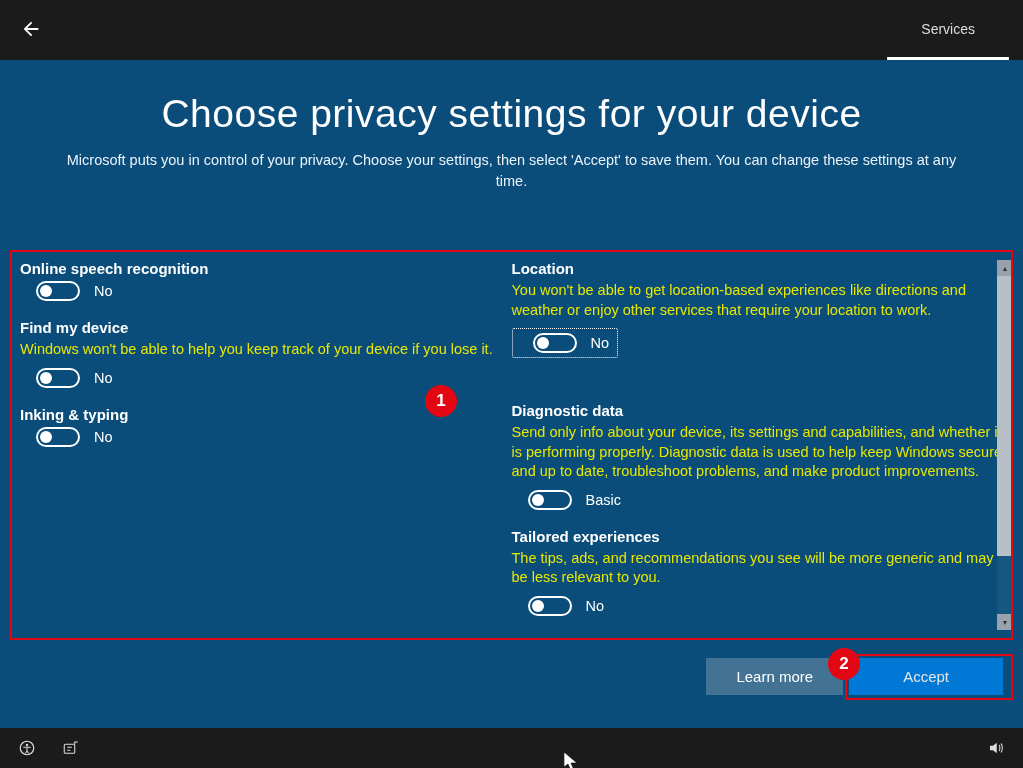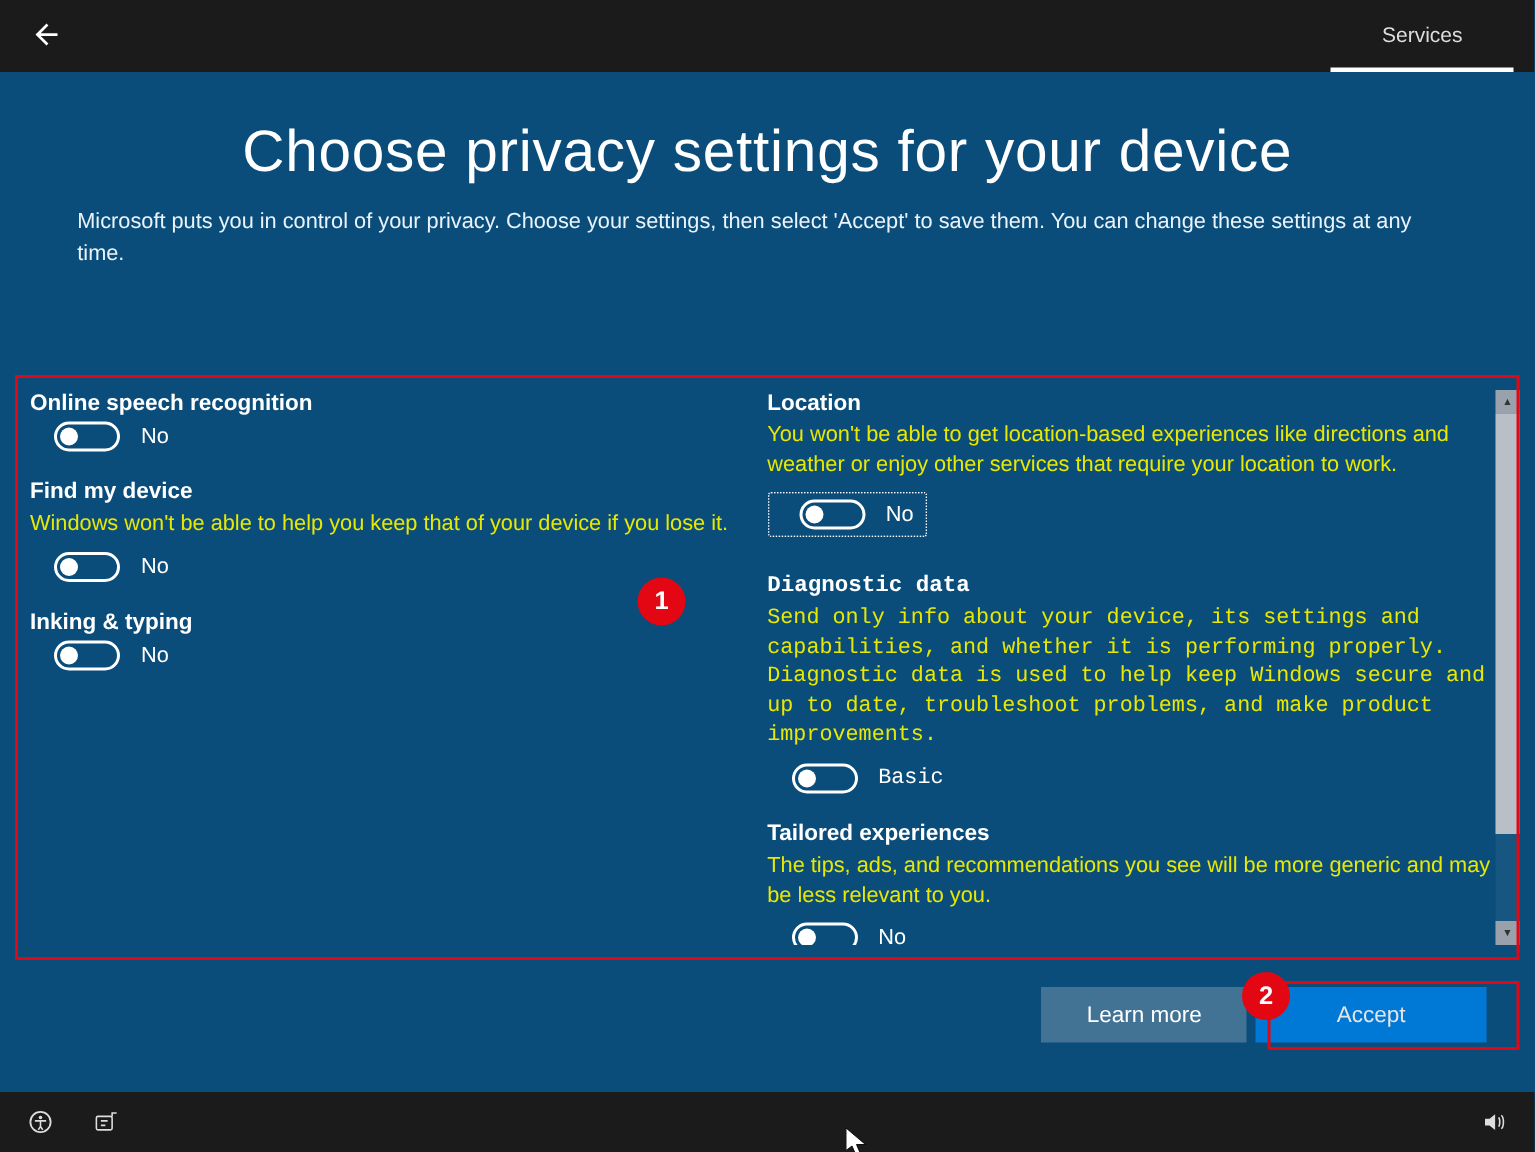--- a/index.html
+++ b/index.html
@@ -1,28 +1,28 @@
 <!DOCTYPE html>
 <html><head>
 <meta charset="utf-8">
 <style>
   * { box-sizing: border-box; margin: 0; padding: 0; }
   html, body { width: 1023px; height: 768px; overflow: hidden; font-family: "Segoe UI", Arial, sans-serif; background: #0a4d7a; color: #fff; }
   
-  .topbar { background: #1b1b1b; height: 48px; display: flex; align-items: center; justify-content: space-between; padding: 0 14px; }
+  .topbar { background: #1b1b1b; height: 60px; display: flex; align-items: center; justify-content: space-between; padding: 0 14px; }
   .back-btn { background: none; border: none; cursor: pointer; padding: 6px; }
   .back-btn svg { width: 22px; height: 22px; }
   .tab-area { display: flex; align-items: center; height: 100%; }
   .tab { color: #ddd; font-size: 14px; padding: 0 34px; height: 100%; display: flex; align-items: center; border-bottom: 3px solid #fff; font-weight: 400; }
   
   .content { position: relative; padding: 0 10px; }
   
   .heading { text-align: center; margin-top: 32px; }
   .heading h1 { font-size: 39px; font-weight: 400; letter-spacing: 0.5px; }
-  .subhead { margin: 14px auto 0; max-width: 920px; font-size: 14.5px; line-height: 1.45; color: #eaf3fa; }
+  .subhead { text-align: center; margin: 14px auto 0; max-width: 920px; font-size: 14.5px; line-height: 1.45; color: #eaf3fa; }
   
   .redbox1 { position: absolute; left: 10px; right: 10px; top: 250px; height: 390px; border: 2px solid #e30613; pointer-events: none; z-index: 50; }
   .redbox2 { position: absolute; right: 10px; top: 654px; width: 168px; height: 46px; border: 2px solid #e30613; pointer-events: none; z-index: 50; }
   
   .badge { position: absolute; width: 32px; height: 32px; border-radius: 50%; background: #e30613; color: #fff; font-size: 17px; font-weight: 600; display: flex; align-items: center; justify-content: center; z-index: 60; }
   .badge1 { left: 425px; top: 385px; }
   .badge2 { left: 828px; top: 648px; }
   
   .settings-area { position: absolute; left: 20px; right: 20px; top: 260px; height: 370px; overflow: hidden; }
   .settings-grid { display: flex; }
@@ -35,21 +35,21 @@
   .toggle-row { display: flex; align-items: center; gap: 14px; padding-left: 16px; }
   .toggle { width: 44px; height: 20px; border: 2px solid #fff; border-radius: 12px; background: transparent; position: relative; cursor: pointer; }
   .toggle .knob { position: absolute; left: 2px; top: 2px; width: 12px; height: 12px; border-radius: 50%; background: #fff; }
   .toggle-label { font-size: 14.5px; color: #fff; }
   .toggle-focus { border: 1px dotted #fff; padding: 4px 8px 4px 4px; display: inline-flex; border-radius: 2px; }
   
   .scrollbar { position: absolute; right: 10px; top: 260px; width: 16px; height: 370px; background: rgba(255,255,255,0.05); }
   .scroll-btn { height: 16px; display: flex; align-items: center; justify-content: center; background: #99a2ac; font-size: 7px; color: #333; }
   .scroll-thumb { position: absolute; top: 16px; left: 0; right: 0; height: 280px; background: #b9bfc6; }
   
-  .button-row { position: absolute; right: 32px; top: 658px; display: flex; gap: 6px; }
+  .button-row { position: absolute; right: 20px; top: 658px; display: flex; gap: 6px; }
   .secondary-btn { background: rgba(136,161,182,0.45); color: #fff; border: none; padding: 10px 30px; font-size: 15px; cursor: pointer; }
   .primary-btn { background: #0078d6; color: #e5e5e5; border: none; padding: 10px 54px; font-size: 15px; cursor: pointer; }
   
   .taskbar { position: absolute; left: 0; right: 0; bottom: 0; height: 40px; background: #1b1b1b; display: flex; align-items: center; justify-content: space-between; padding: 0 18px; }
   .tb-left { display: flex; gap: 26px; align-items: center; }
   .tb-icon { width: 18px; height: 18px; opacity: 0.85; }
   
   .cursor { position: absolute; left: 564px; top: 752px; z-index: 100; }
 </style>
 </head>
@@ -87,21 +87,21 @@
         <div class="toggle-row">
           <div class="toggle">
               <div class="knob"></div>
             </div>
           <span class="toggle-label">No</span>
         </div>
       </div>
 
       <div class="setting">
         <div class="setting-title">Find my device</div>
-        <div class="setting-desc">Windows won't be able to help you keep that of your device if you lose it.</div>
+        <div class="setting-desc">Windows won't be able to help you keep track of your device if you lose it.</div>
         <div class="toggle-row">
           <div class="toggle">
               <div class="knob"></div>
             </div>
           <span class="toggle-label">No</span>
         </div>
       </div>
 
       <div class="setting" style="margin-top:12px;">
         <div class="setting-title">Inking &amp; typing</div>
@@ -122,21 +122,21 @@
         <span class="toggle-focus">
           <div class="toggle-row">
             <div class="toggle">
                 <div class="knob"></div>
               </div>
             <span class="toggle-label">No</span>
           </div>
         </span>
       </div>
 
-      <div class="setting" style="margin-top:24px;font-family:Liberation Mono, monospace;">
+      <div class="setting" style="margin-top:44px;">
         <div class="setting-title">Diagnostic data</div>
         <div class="setting-desc">Send only info about your device, its settings and capabilities, and whether it is performing properly. Diagnostic data is used to help keep Windows secure and up to date, troubleshoot problems, and make product improvements.</div>
         <div class="toggle-row">
           <div class="toggle">
               <div class="knob"></div>
             </div>
           <span class="toggle-label">Basic</span>
         </div>
       </div>
 

